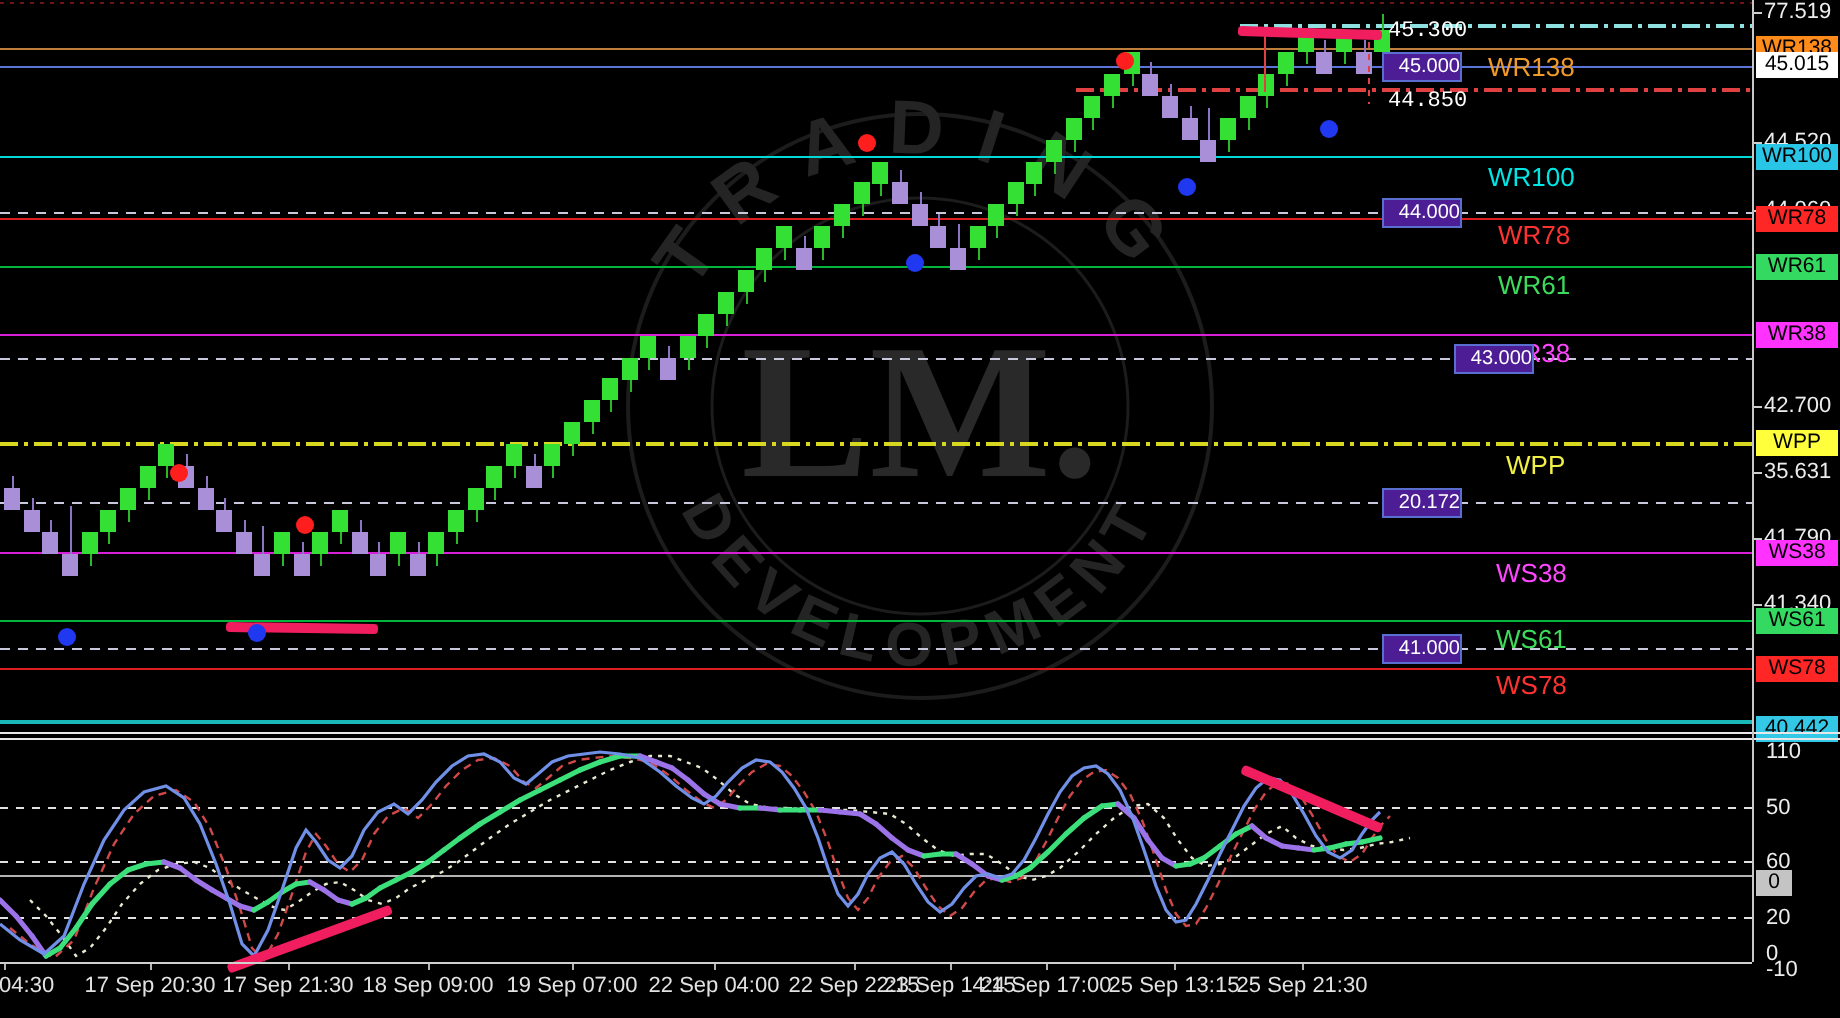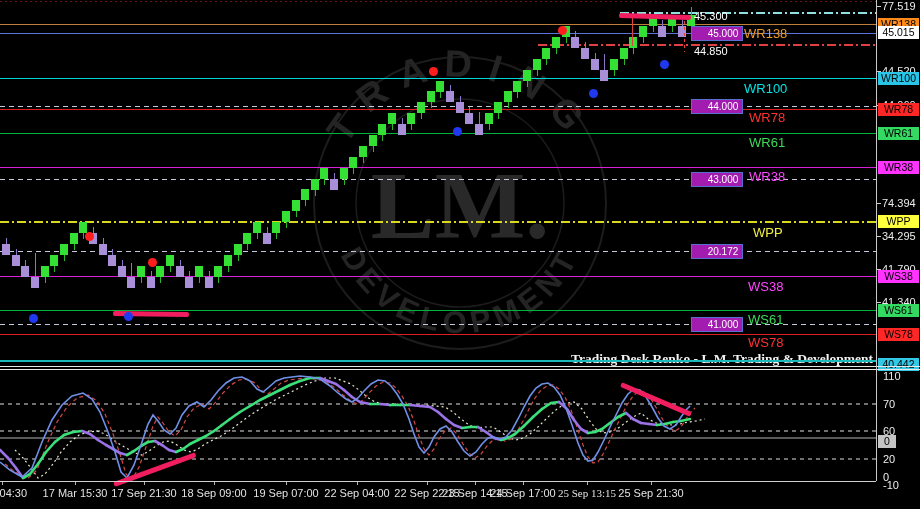--- a/index.html
+++ b/index.html
@@ -3,23 +3,23 @@
 <meta charset="utf-8">
 <style>
   html,body{margin:0;padding:0;background:#000;}
   #app{position:relative;width:920px;height:509px;background:#000;overflow:hidden;
        font-family:"Liberation Sans",sans-serif;}
   #chart,#osc{position:absolute;left:0;overflow:hidden;}
   #chart{top:0;width:876px;height:360px;}
   #osc{top:373px;width:876px;height:108px;}
   .abs{position:absolute;}
   .lvl-label{position:absolute;font-size:13px;line-height:13px;white-space:nowrap;z-index:5;}
-  .plain-label{position:absolute;font-size:11px;line-height:11px;color:#fff;white-space:nowrap;z-index:6;}
-  .lvl-box{position:absolute;width:38px;height:13px;background:#a21caf;border:1px solid #5a6ed0;
-           color:#fff;font-size:10px;line-height:13px;text-align:center;z-index:6;padding-left:12px;}
+  .plain-label{position:absolute;font-size:11px;line-height:11px;color:#fff;white-space:nowrap;z-index:6;font-family:Liberation Mono, monospace;}
+  .lvl-box{position:absolute;width:38px;height:13px;background:#4c1d95;border:1px solid #5a6ed0;
+           color:#fff;font-size:10px;line-height:13px;text-align:right;z-index:6;}
   .badge{position:absolute;left:878px;width:41px;height:13px;color:#000;font-size:10.5px;
          line-height:13px;text-align:center;z-index:4;}
   .tick-label{position:absolute;left:882px;color:#ececec;font-size:11px;line-height:11px;}
   .tick-mark{position:absolute;left:877px;width:4px;height:1px;background:#cfcfcf;}
   .time-label{position:absolute;top:487px;color:#e2e2e2;font-size:11px;line-height:12px;
               transform:translateX(-50%);white-space:nowrap;}
   .time-tick{position:absolute;top:481px;width:1px;height:4px;background:#b4b4b4;}
   .dot{position:absolute;width:9px;height:9px;border-radius:50%;z-index:9;}
   .trend{position:absolute;height:5px;border-radius:2px;transform-origin:0 50%;z-index:8;}
   #ticker{position:absolute;top:351px;right:47px;font-family:"Liberation Serif",serif;
@@ -55,21 +55,21 @@
       <div class="lvl-label" style="left: 744px; top: 82px; color: rgb(0, 229, 229);">WR100</div>
       <div class="abs" style="left: 0px; top: 106px; width: 876px; height: 1px; background: repeating-linear-gradient(90deg, rgb(200, 200, 220) 0px, rgb(200, 200, 220) 5px, transparent 5px, transparent 9px); z-index: 1;"></div>
       <div class="lvl-box" style="left: 691px; top: 99px;">44.000</div>
       <div class="abs" style="left: 0px; top: 109px; width: 876px; height: 1px; background: rgb(222, 30, 30); z-index: 1;"></div>
       <div class="lvl-label" style="left: 749px; top: 111px; color: rgb(255, 50, 50);">WR78</div>
       <div class="abs" style="left: 0px; top: 133px; width: 876px; height: 1px; background: rgb(0, 180, 60); z-index: 1;"></div>
       <div class="lvl-label" style="left: 749px; top: 136px; color: rgb(60, 220, 90);">WR61</div>
       <div class="abs" style="left: 0px; top: 167px; width: 876px; height: 1px; background: rgb(216, 32, 216); z-index: 1;"></div>
       <div class="lvl-label" style="left: 749px; top: 170px; color: rgb(255, 70, 255);">WR38</div>
       <div class="abs" style="left: 0px; top: 179px; width: 876px; height: 1px; background: repeating-linear-gradient(90deg, rgb(200, 200, 220) 0px, rgb(200, 200, 220) 5px, transparent 5px, transparent 9px); z-index: 1;"></div>
-      <div class="lvl-box" style="left: 691px; top: 172px;">43.000</div>
+      <div class="lvl-box" style="left: 727px; top: 172px;">43.000</div>
       <div class="abs" style="left: 0px; top: 221px; width: 876px; height: 2px; background: repeating-linear-gradient(90deg, rgb(216, 216, 32) 0px, rgb(216, 216, 32) 9px, transparent 9px, transparent 12px, rgb(216, 216, 32) 12px, rgb(216, 216, 32) 14px, transparent 14px, transparent 17px); z-index: 1;"></div>
       <div class="lvl-label" style="left: 753px; top: 226px; color: rgb(240, 240, 70);">WPP</div>
       <div class="abs" style="left: 0px; top: 251px; width: 876px; height: 1px; background: repeating-linear-gradient(90deg, rgb(200, 200, 220) 0px, rgb(200, 200, 220) 5px, transparent 5px, transparent 9px); z-index: 1;"></div>
       <div class="lvl-box" style="left: 691px; top: 244px;">20.172</div>
       <div class="abs" style="left: 0px; top: 276px; width: 876px; height: 1px; background: rgb(216, 32, 216); z-index: 1;"></div>
       <div class="lvl-label" style="left: 748px; top: 280px; color: rgb(255, 70, 255);">WS38</div>
       <div class="abs" style="left: 0px; top: 310px; width: 876px; height: 1px; background: rgb(0, 180, 60); z-index: 1;"></div>
       <div class="lvl-label" style="left: 748px; top: 313px; color: rgb(60, 220, 90);">WS61</div>
       <div class="abs" style="left: 0px; top: 324px; width: 876px; height: 1px; background: repeating-linear-gradient(90deg, rgb(200, 200, 220) 0px, rgb(200, 200, 220) 5px, transparent 5px, transparent 9px); z-index: 1;"></div>
       <div class="lvl-box" style="left: 691px; top: 317px;">41.000</div>
@@ -225,21 +225,20 @@
       <div class="dot" style="left: 429px; top: 67px; background: rgb(255, 30, 30);"></div>
       <div class="dot" style="left: 558px; top: 26px; background: rgb(255, 30, 30);"></div>
       <div class="dot" style="left: 29px; top: 314px; background: rgb(32, 56, 240);"></div>
       <div class="dot" style="left: 124px; top: 312px; background: rgb(32, 56, 240);"></div>
       <div class="dot" style="left: 453px; top: 127px; background: rgb(32, 56, 240);"></div>
       <div class="dot" style="left: 589px; top: 89px; background: rgb(32, 56, 240);"></div>
       <div class="dot" style="left: 660px; top: 60px; background: rgb(32, 56, 240);"></div>
       <div class="abs" style="left: 632px; top: 18px; width: 1px; height: 28px; background: rgb(224, 64, 64); z-index: 3;"></div>
       <div class="abs" style="left: 684px; top: 15px; width: 1px; height: 37px; background: repeating-linear-gradient(rgb(224, 64, 64) 0px, rgb(224, 64, 64) 3px, transparent 3px, transparent 6px); z-index: 3;"></div>
     </div>
-  <div id="ticker">Trading Desk Renko - L.M. Trading &amp; Development</div>
   <div class="sep" style="top:360px;left:0;width:876px;height:2px;background:#1ab8b8;"></div>
   <div class="sep" style="top:366px;left:0;width:920px;height:1px;background:#e8e8e8;"></div>
   <div class="sep" style="top:369px;left:0;width:920px;height:1px;background:#e8e8e8;"></div>
   <div id="osc">
       <svg width="876" height="108" style="position:absolute;left:0;top:0">
         <line x1="0" y1="31" x2="876" y2="31" stroke="#e0e0e0" stroke-width="1" stroke-dasharray="4 4"></line>
         <line x1="0" y1="58" x2="876" y2="58" stroke="#e0e0e0" stroke-width="1" stroke-dasharray="4 4"></line>
         <line x1="0" y1="86" x2="876" y2="86" stroke="#e0e0e0" stroke-width="1" stroke-dasharray="4 4"></line>
         <line x1="0" y1="65" x2="876" y2="65" stroke="#b4b4b4" stroke-width="1"></line>
         <polyline fill="none" stroke="#e8e8d0" stroke-width="1.2" stroke-dasharray="2 3" points="15,77 23,85 31,95 38,105 45,101 53,91 61,79 70,69 79,62 88,59 97,58 105,61 113,67 121,72 128,76 135,80 142,82 149,78 156,73 163,69 170,68 177,72 184,77 191,79 198,76 205,71 213,67 221,63 229,58 237,52 245,46 255,39 265,33 275,27 285,22 295,17 305,12 315,8 325,5 335,5 343,8 351,11 359,17 367,24 375,29 385,31 395,31 405,32 415,32 425,32 435,33 445,34 453,39 461,46 469,52 477,55 485,54 493,54 501,59 509,65 516,67 523,65 530,61 539,53 548,44 557,36 566,30 574,29 582,36 589,47 596,56 603,60 610,59 617,56 625,50 633,44 641,40 648,46 656,50 664,51 672,52 680,51 688,49 696,48 705,46"></polyline>
@@ -330,37 +329,37 @@
         <line x1="681" y1="48" x2="690" y2="46" stroke="#3ce07a" stroke-width="2.6" stroke-linecap="round"></line>
         <polyline fill="none" stroke="#7090e8" stroke-width="1.6" points="0,89 10,97 22,104 32,95 42,69 52,47 62,32 72,23 83,20 92,26 100,39 108,59 115,79 121,99 127,105 134,92 141,72 148,51 153,42 158,48 164,57 170,61 176,55 182,42 189,33 197,29 204,34 211,27 218,18 226,10 234,5 242,4 250,8 257,16 263,19 269,14 276,8 284,5 292,4 300,3 310,4 320,6 330,13 338,20 346,26 352,29 358,25 364,18 371,11 378,7 385,8 391,13 397,21 403,31 409,46 414,61 419,74 424,80 429,74 434,64 440,56 446,53 452,59 458,69 464,78 470,83 476,79 482,71 488,65 494,64 500,66 506,64 512,57 518,46 524,34 530,23 536,15 542,11 548,10 554,14 560,22 566,35 572,52 578,70 583,82 588,88 593,87 598,79 604,67 610,54 616,42 622,30 628,21 634,16 640,17 646,24 652,34 658,45 664,53 670,56 676,52 681,44 686,37 690,33"></polyline>
       </svg>
     </div>
   <div class="sep" style="top:481px;left:0;width:876px;height:1px;background:#d0d0d0;"></div>
   <div class="sep" style="top:0;left:876px;width:1px;height:481px;background:#c8c8c8;"></div>
   <div id="scale" style="position:absolute;top:0;left:877px;width:43px;height:481px;"></div>
   <div id="timeaxis" style="position:absolute;top:481px;left:0;width:920px;height:28px;">
       <div class="time-label" style="left: 2px; top: 6px;">Sep 04:30</div>
       <div class="time-tick" style="left: 2px; top: 0px;"></div>
-      <div class="time-label" style="left: 75px; top: 6px;">17 Mar 15:30</div>
+      <div class="time-label" style="left: 75px; top: 6px;">17 Sep 20:30</div>
       <div class="time-tick" style="left: 75px; top: 0px;"></div>
       <div class="time-label" style="left: 144px; top: 6px;">17 Sep 21:30</div>
       <div class="time-tick" style="left: 144px; top: 0px;"></div>
       <div class="time-label" style="left: 214px; top: 6px;">18 Sep 09:00</div>
       <div class="time-tick" style="left: 214px; top: 0px;"></div>
       <div class="time-label" style="left: 286px; top: 6px;">19 Sep 07:00</div>
       <div class="time-tick" style="left: 286px; top: 0px;"></div>
       <div class="time-label" style="left: 357px; top: 6px;">22 Sep 04:00</div>
       <div class="time-tick" style="left: 357px; top: 0px;"></div>
       <div class="time-label" style="left: 427px; top: 6px;">22 Sep 22:15</div>
       <div class="time-tick" style="left: 427px; top: 0px;"></div>
       <div class="time-label" style="left: 475px; top: 6px;">23 Sep 14:15</div>
       <div class="time-tick" style="left: 475px; top: 0px;"></div>
       <div class="time-label" style="left: 523px; top: 6px;">24 Sep 17:00</div>
       <div class="time-tick" style="left: 523px; top: 0px;"></div>
-      <div class="time-label" style="left: 587px; top: 6px; font-family: Liberation Serif, serif;">25 Sep 13:15</div>
+      <div class="time-label" style="left: 587px; top: 6px;">25 Sep 13:15</div>
       <div class="time-tick" style="left: 587px; top: 0px;"></div>
       <div class="time-label" style="left: 651px; top: 6px;">25 Sep 21:30</div>
       <div class="time-tick" style="left: 651px; top: 0px;"></div>
     </div>
 <div class="badge" style="top: 18px; background: rgb(255, 140, 26);">WR138</div>
     <div class="badge" style="top: 26px; background: rgb(255, 255, 255);">45.015</div>
     <div class="badge" style="top: 72px; background: rgb(41, 197, 230);">WR100</div>
     <div class="badge" style="top: 103px; background: rgb(255, 38, 38);">WR78</div>
     <div class="badge" style="top: 127px; background: rgb(52, 217, 98);">WR61</div>
     <div class="badge" style="top: 161px; background: rgb(255, 50, 255);">WR38</div>
@@ -368,32 +367,32 @@
     <div class="badge" style="top: 270px; background: rgb(255, 50, 255);">WS38</div>
     <div class="badge" style="top: 304px; background: rgb(52, 217, 98);">WS61</div>
     <div class="badge" style="top: 328px; background: rgb(255, 38, 38);">WS78</div>
     <div class="badge" style="top: 358px; background: rgb(50, 200, 230);">40.442</div>
     <div class="tick-label" style="top: 1px; left: 882px;">77.519</div>
     <div class="tick-mark" style="top: 6px;"></div>
     <div class="tick-label" style="top: 66px; left: 882px;">44.520</div>
     <div class="tick-mark" style="top: 71px;"></div>
     <div class="tick-label" style="top: 100px; left: 882px;">44.060</div>
     <div class="tick-mark" style="top: 105px;"></div>
-    <div class="tick-label" style="top: 198px; left: 882px;">74.394</div>
+    <div class="tick-label" style="top: 198px; left: 882px;">42.700</div>
     <div class="tick-mark" style="top: 203px;"></div>
-    <div class="tick-label" style="top: 231px; left: 882px;">34.295</div>
+    <div class="tick-label" style="top: 231px; left: 882px;">35.631</div>
     <div class="tick-mark" style="top: 236px;"></div>
     <div class="tick-label" style="top: 264px; left: 882px;">41.790</div>
     <div class="tick-mark" style="top: 269px;"></div>
     <div class="tick-label" style="top: 297px; left: 882px;">41.340</div>
     <div class="tick-mark" style="top: 302px;"></div>
     <div class="trend" style="left: 113px; top: 311px; width: 76.0066px; background: rgb(240, 30, 95); transform: rotate(0.0131571rad);"></div>
     <div class="trend" style="left: 619px; top: 13px; width: 72.0278px; background: rgb(240, 30, 95); transform: rotate(0.0277706rad);"></div>
     <div class="trend" style="left: 114px; top: 482px; width: 87.3155px; background: rgb(240, 30, 95); transform: rotate(-0.350728rad);"></div>
     <div class="trend" style="left: 621px; top: 382px; width: 76.1577px; background: rgb(240, 30, 95); transform: rotate(0.404892rad);"></div>
     <div class="tick-label" style="top: 371px; left: 883px;">110</div>
-    <div class="tick-label" style="top: 399px; left: 883px;">70</div>
+    <div class="tick-label" style="top: 399px; left: 883px;">50</div>
     <div class="tick-label" style="top: 426px; left: 883px;">60</div>
     <div class="tick-label" style="top: 454px; left: 883px;">20</div>
     <div class="tick-label" style="top: 472px; left: 883px;">0</div>
     <div class="tick-label" style="top: 480px; left: 883px;">-10</div>
     <div class="badge" style="top: 435px; left: 878px; width: 18px; background: rgb(196, 196, 196);">0</div>
   </div>
 
 </body></html>

